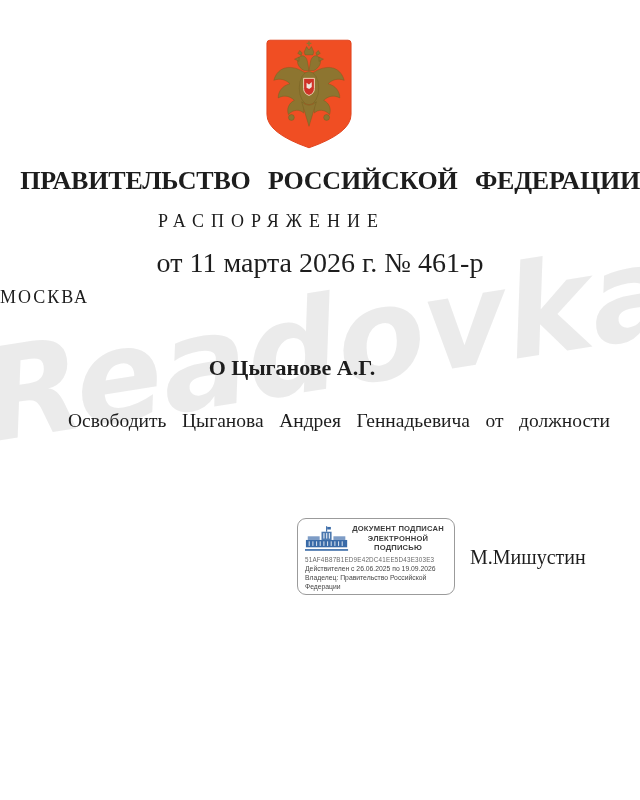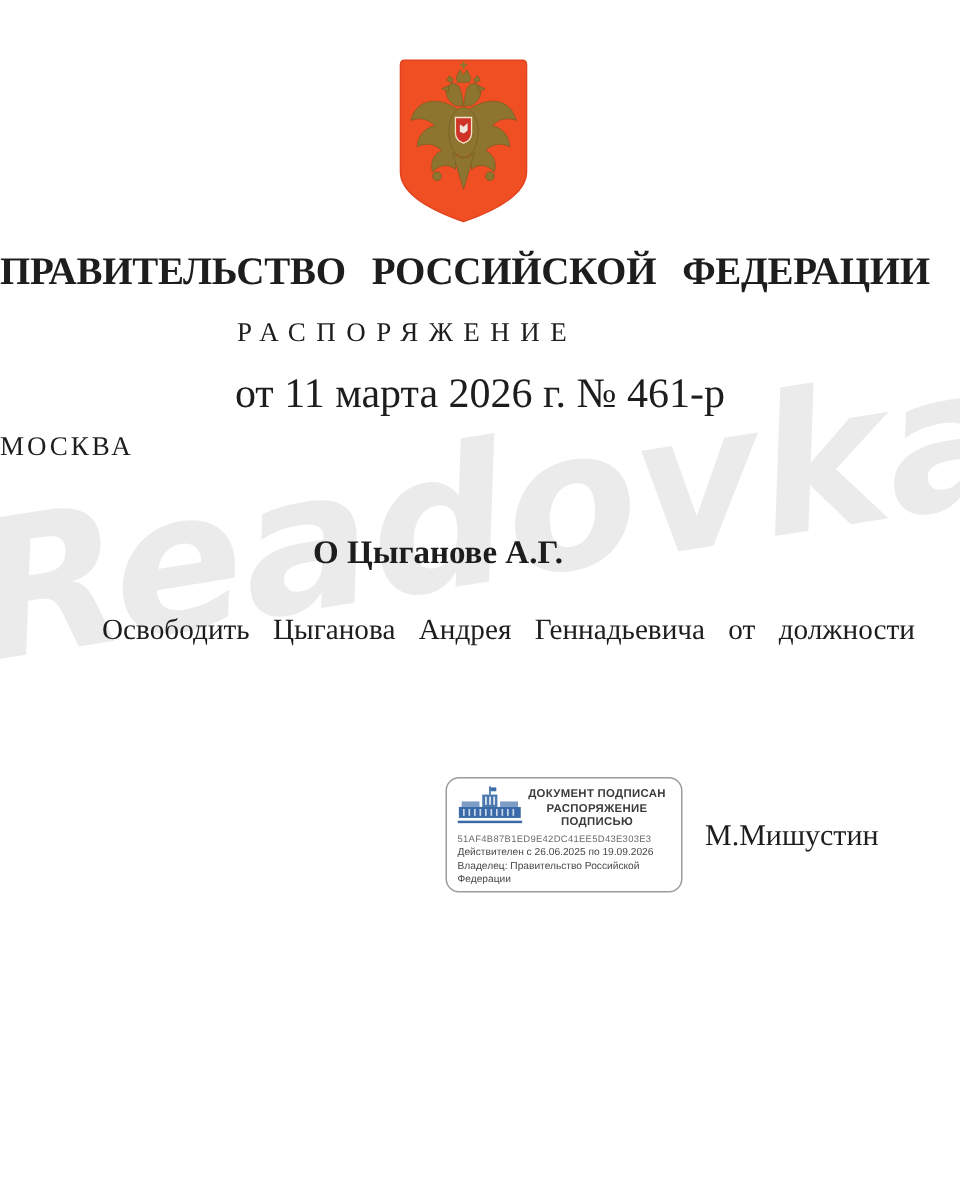--- a/index.html
+++ b/index.html
@@ -7,21 +7,21 @@
     width:640px;height:800px;position:relative;overflow:hidden;
     font-family:"Liberation Serif","DejaVu Serif",serif;color:#1d1d1d;
   }
   .abs{position:absolute;}
 
   
   #emblem{left:265px;top:37px;width:88px;height:114px;z-index:2;}
 
   
   #org-title{
-    left:0;top:166px;width:640px;text-align:left;
+    left:0;top:166px;width:640px;text-align:right;
     font-size:26px;font-weight:bold;letter-spacing:-0.2px;word-spacing:11px;
     white-space:nowrap;z-index:2;
   }
   #doc-type{
     left:0;top:211px;width:536px;text-align:center;
     font-size:18px;letter-spacing:7px;text-indent:7px;z-index:2;
   }
   #date-line{left:0;top:247px;width:640px;text-align:center;font-size:28px;z-index:2;}
   #city{left:0;top:287px;width:580px;text-align:left;font-size:18px;letter-spacing:2px;z-index:2;}
 
@@ -46,21 +46,21 @@
   #sign-title{left:28px;top:524px;width:228px;text-align:center;font-size:18.5px;line-height:25px;z-index:2;}
   #sign-name{left:470px;top:546px;width:140px;font-size:20px;z-index:2;}
 
   
   #stamp{
     left:297px;top:518px;width:158px;height:77px;box-sizing:border-box;
     border:1.5px solid #9b9b9b;border-radius:9px;background:#fff;
     padding:5px 7px 4px 7px;z-index:3;
     font-family:"Liberation Sans","DejaVu Sans",sans-serif;color:#3c3c3c;
   }
-  #stamp-top{display:flex;align-items:flex-start;}
+  #stamp-top{display:flex;align-items:flex-end;}
   #stamp-icon{width:44px;height:27px;flex:0 0 auto;}
   #stamp-heading{flex:1;text-align:center;font-size:7.6px;font-weight:bold;line-height:9.6px;letter-spacing:0.2px;}
   #stamp-cert{margin-top:3px;font-size:6.3px;color:#6a6a6a;letter-spacing:0.2px;white-space:nowrap;}
   #stamp-validity{margin-top:2.5px;font-size:6.8px;color:#474747;white-space:nowrap;}
   #stamp-owner{margin-top:2px;font-size:6.8px;color:#474747;width:128px;line-height:8.6px;}
 </style>
 </head>
 <body>
 
 <div class="abs" id="emblem">
@@ -135,21 +135,21 @@
           <rect x="28" y="16.5" width="1.2" height="5"></rect>
             <rect x="32" y="16.5" width="1.2" height="5"></rect>
           <rect x="36" y="16.5" width="1.2" height="5"></rect>
             <rect x="40" y="16.5" width="1.2" height="5"></rect>
         </g>
         <rect x="0" y="25" width="47" height="1.8" fill="#3a6ba8"></rect>
       </svg>
     </span>
     <span id="stamp-heading">
       <div>ДОКУМЕНТ ПОДПИСАН</div>
-      <div>РАСПОРЯЖЕНИЕ ПОДПИСЬЮ</div>
+      <div>ЭЛЕКТРОННОЙ ПОДПИСЬЮ</div>
     </span>
   </div>
   <div id="stamp-cert">51AF4B87B1ED9E42DC41EE5D43E303E3</div>
   <div id="stamp-validity">Действителен с 26.06.2025 по 19.09.2026</div>
   <div id="stamp-owner">Владелец: Правительство Российской Федерации</div>
 </div>
 
 <div class="abs" id="sign-name">М.Мишустин</div>
 
 </body></html>

